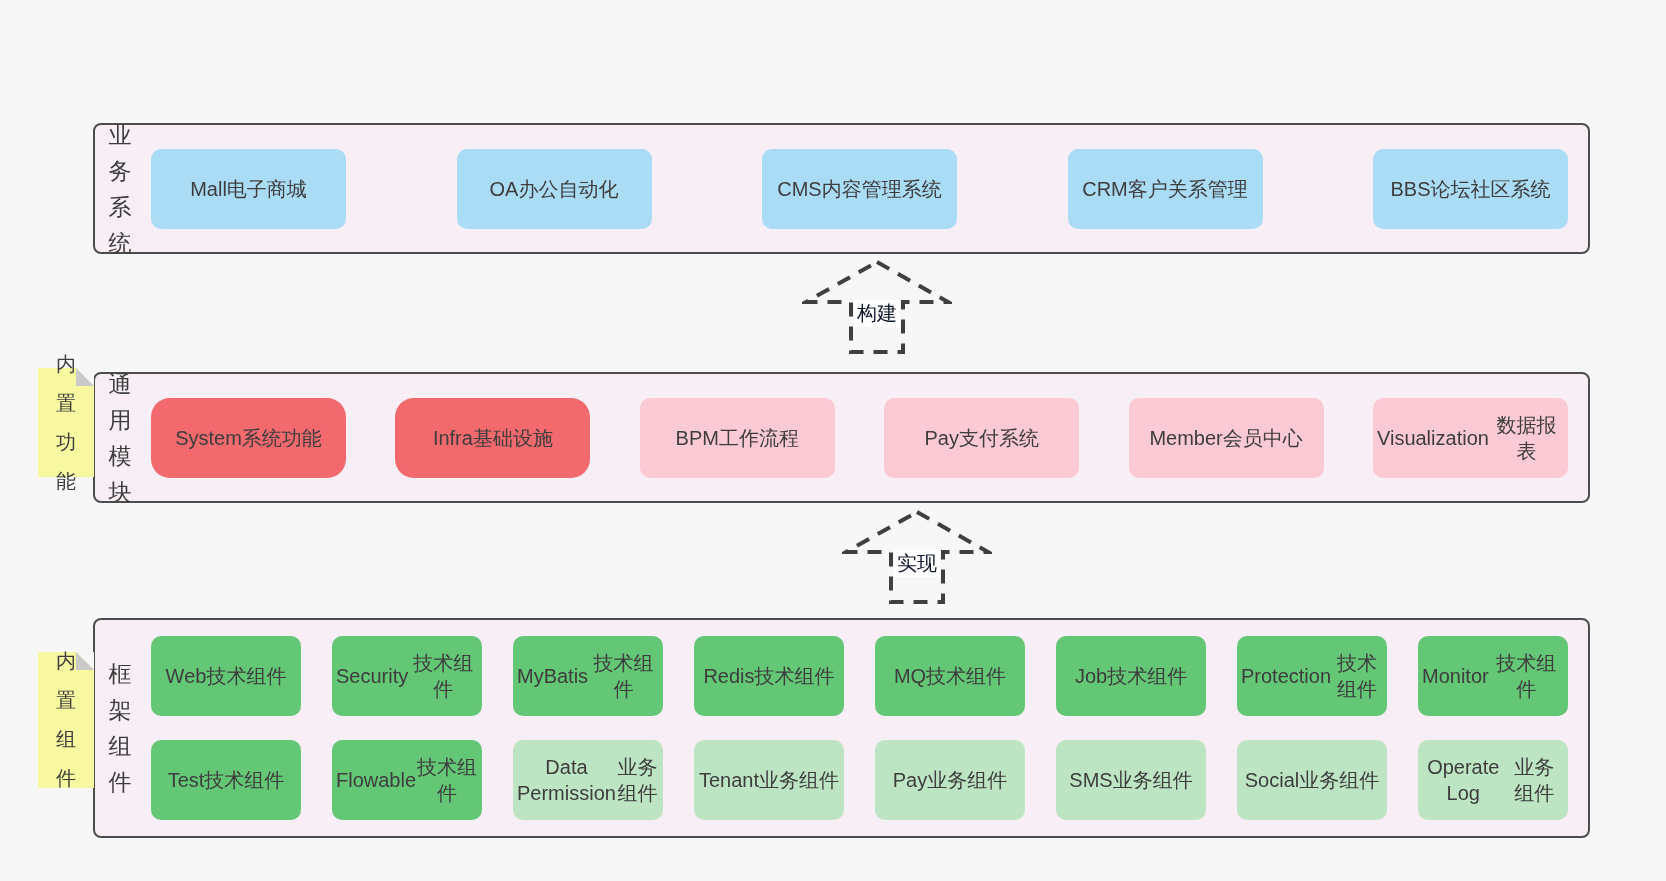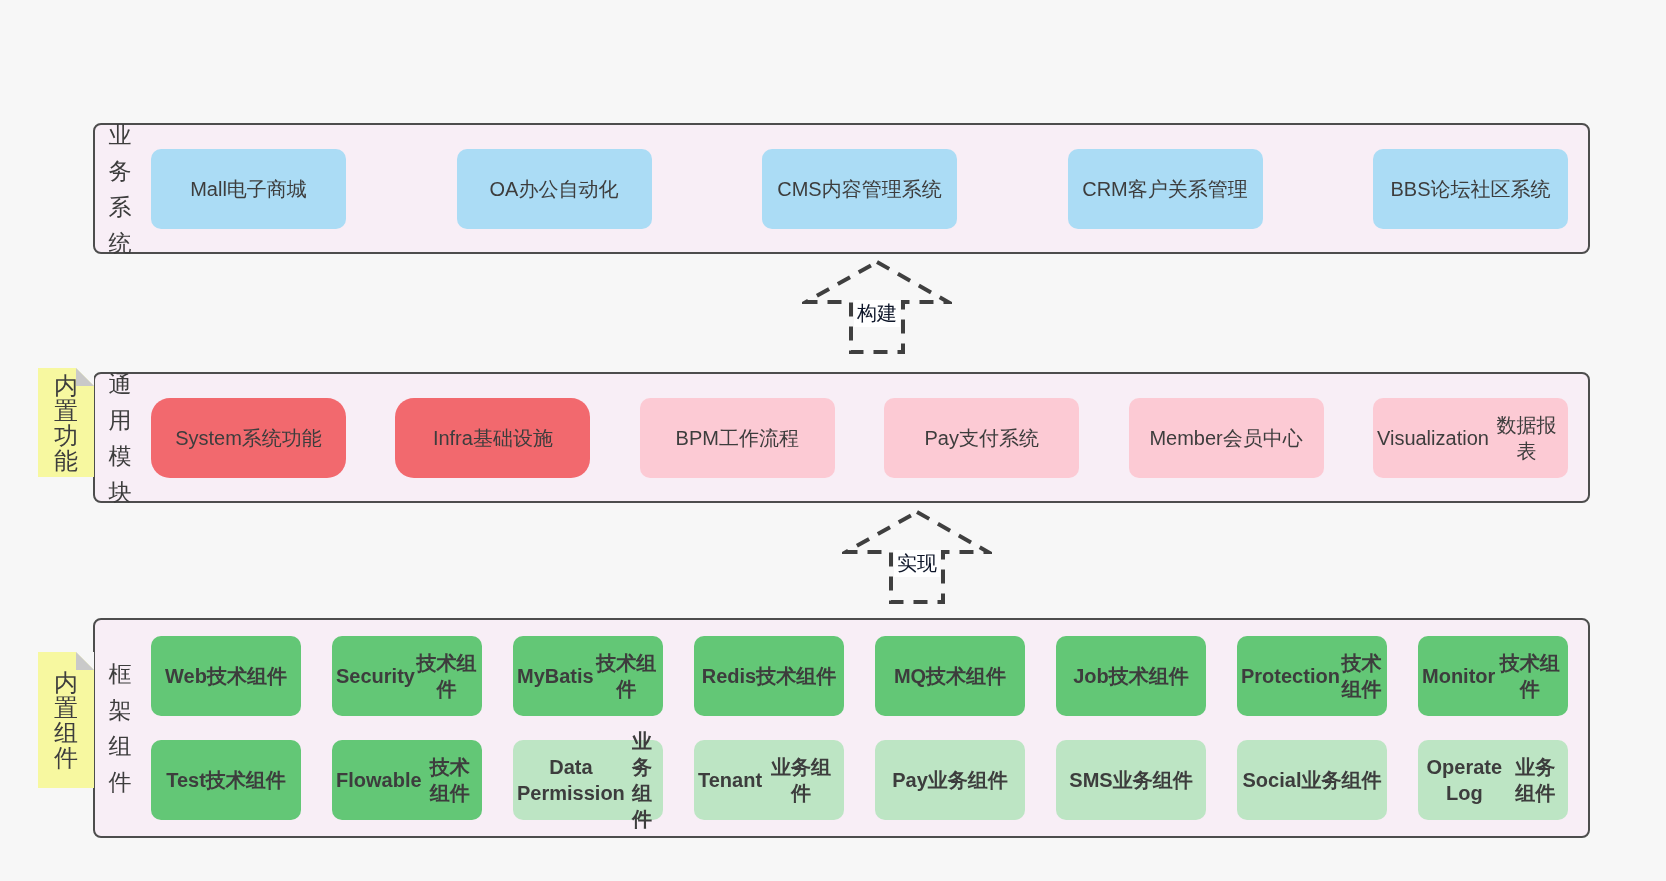--- a/index.html
+++ b/index.html
@@ -35,21 +35,21 @@
     width:34px;margin-left:8px;
     font-size:23px;line-height:36px;
     text-align:center;word-break:break-all;
     color:var(--text);flex:0 0 auto;
   }
 
   .boxes{
     flex:1;display:flex;justify-content:space-between;
     margin-left:14px;padding-right:20px;
   }
-  .l3rows{flex:1;display:flex;flex-direction:column;gap:24px;margin-left:14px;padding-right:20px;font-weight:bold;}
+  .l3rows{flex:1;display:flex;flex-direction:column;gap:24px;margin-left:14px;padding-right:20px;}
   .l3rows .boxes{margin-left:0;padding-right:0;}
 
   .box{
     width:195px;height:80px;border-radius:10px;
     display:flex;flex-direction:row;align-items:center;justify-content:center;
     text-align:center;font-size:20px;line-height:26px;color:var(--text);
     padding:0 4px;
   }
   .layer3 .box{width:150px;}
   .blue{background:var(--blue);}
@@ -67,21 +67,21 @@
     position:absolute;left:50%;top:42px;transform:translateX(-50%);
     background:#ffffff;padding:0 3px;font-size:20px;color:#0f172a;white-space:nowrap;
   }
 
   .sticky{
     position:absolute;width:56px;background:var(--yellow);
     display:flex;align-items:center;justify-content:center;z-index:3;
   }
   .sticky-features{left:38px;top:368px;height:109px;}
   .sticky-components{left:38px;top:652px;height:136px;}
-  .vtext{width:24px;font-size:24px;line-height:25px;word-break:break-all;text-align:center;color:var(--text);}
+  .vtext{width:24px;font-size:20px;line-height:39px;word-break:break-all;text-align:center;color:var(--text);}
   .fold{position:absolute;top:0;right:0;width:18px;height:18px;}
   .fold .cut{position:absolute;inset:0;background:var(--page-bg);clip-path:polygon(0 0,100% 0,100% 100%);}
   .fold .flap{position:absolute;inset:0;background:#c9c9c9;clip-path:polygon(0 0,100% 100%,0 100%);}
 </style>
 </head>
 <body>
 
 <div class="canvas">
 
   <section class="layer layer1">

